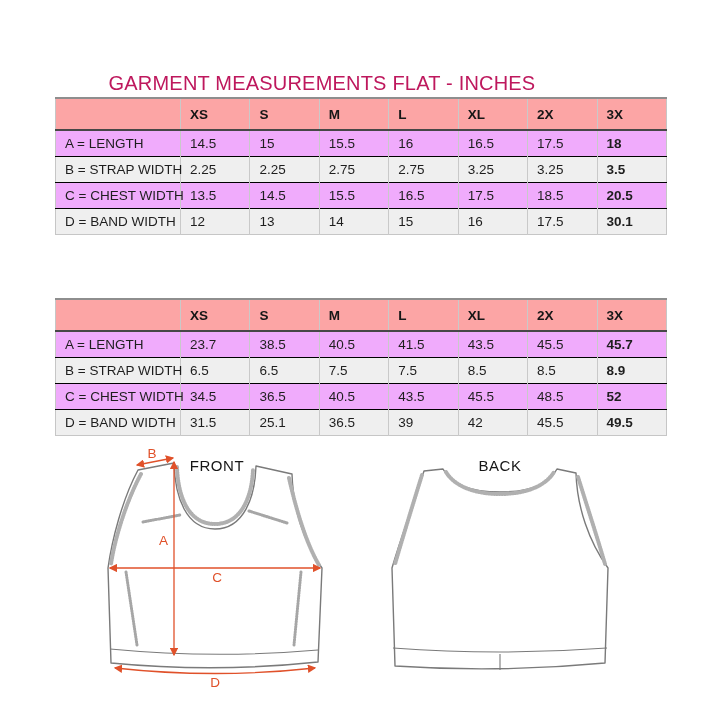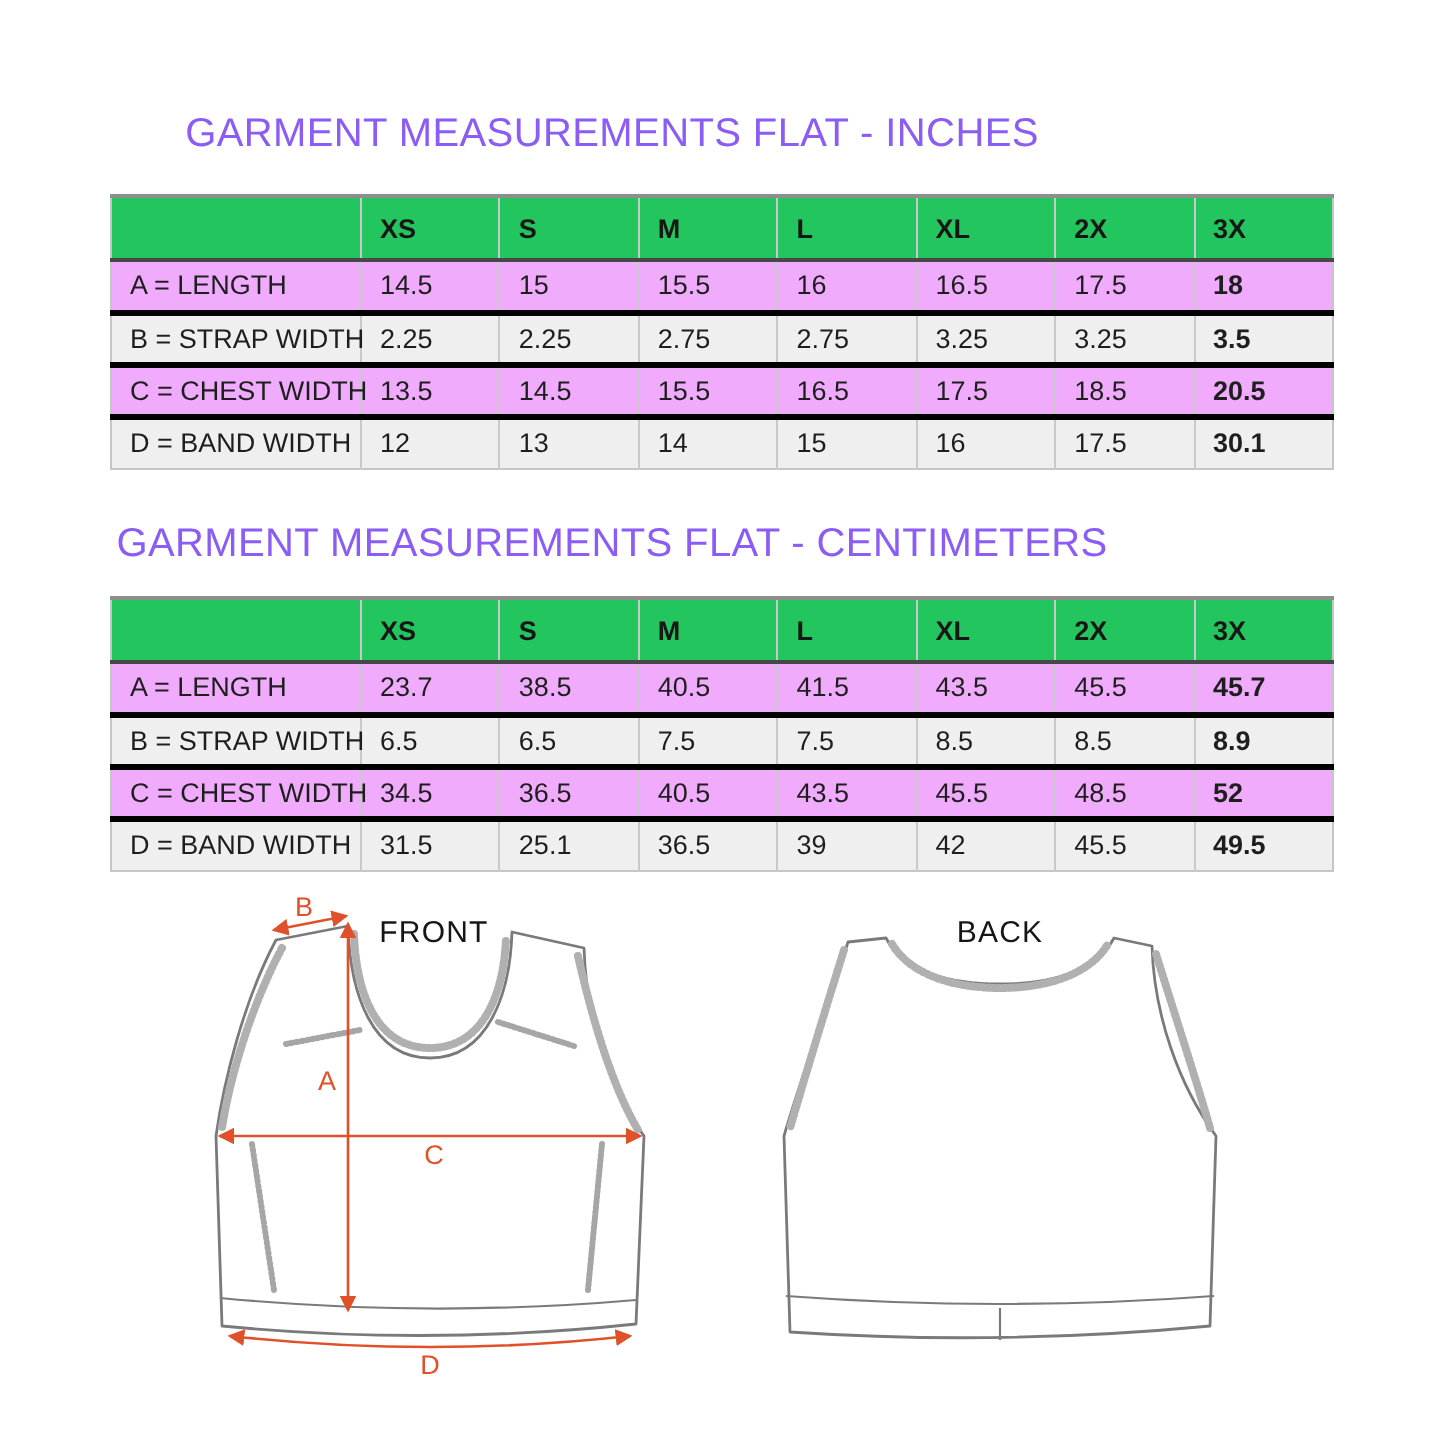--- a/index.html
+++ b/index.html
@@ -7,64 +7,64 @@
     position: relative;
     width: 716px; height: 716px;
     background: #ffffff;
     font-family: "Liberation Sans", sans-serif;
     color: #1c1c1c;
     overflow: hidden;
   }
   .chart-title {
     position: absolute;
     left: 0; width: 612px;
-    margin: 0;
+    margin: 16px;
     text-align: center;
     font-size: 20px;
     font-weight: 400;
     letter-spacing: 0.2px;
-    color: #8b5cf6;
+    color: #be185d;
     white-space: nowrap;
   }
   #title-inches { top: 56px; }
   #title-cm    { top: 261px; }
 
   table.size-table {
     position: absolute;
     left: 55px;
     width: 612px;
     border-collapse: collapse;
     table-layout: fixed;
     font-size: 13.5px;
     border-left: 1px solid #c6c6c6;
     border-right: 1px solid #c6c6c6;
     border-bottom: 1px solid #c6c6c6;
   }
   #table-inches { top: 97px; }
   #table-cm     { top: 298px; }
 
   table.size-table thead tr {
-    background: #22c55e;
+    background: #fca5a5;
     height: 32px;
   }
   table.size-table thead th {
     border-top: 2px solid #8e8e8e;
     border-bottom: 2px solid #474747;
     font-weight: bold;
     text-align: left;
     padding: 0 0 0 9px;
     color: #161616;
   }
   table.size-table th:first-child,
   table.size-table td:first-child { width: 115px; }
   table.size-table th + th,
   table.size-table td + td { border-left: 1px solid #c9c9c9; }
   table.size-table tbody tr { height: 26px; background: #f0abfc; }
   table.size-table tbody tr:nth-child(even) { background: #efefef; }
-  table.size-table tbody tr + tr td { border-top: 3px solid #000000; }
+  table.size-table tbody tr + tr td { border-top: 1px solid #000000; }
   table.size-table tbody td {
     padding: 0 0 0 9px;
     color: #1e1e1e;
     white-space: nowrap;
   }
   table.size-table tbody td.last-col { font-weight: bold; }
 
   #garment-diagram {
     position: absolute;
     top: 445px; left: 0;
@@ -135,21 +135,20 @@
           <td>13</td>
           <td>14</td>
           <td>15</td>
           <td>16</td>
           <td>17.5</td>
           <td class="last-col">30.1</td>
         </tr>
       </tbody>
   </table>
 
-  <h2 id="title-cm" class="chart-title">GARMENT MEASUREMENTS FLAT - CENTIMETERS</h2>
 
   <table id="table-cm" class="size-table">
     <thead>
         <tr>
           <th></th>
           <th>XS</th>
           <th>S</th>
           <th>M</th>
           <th>L</th>
           <th>XL</th>

